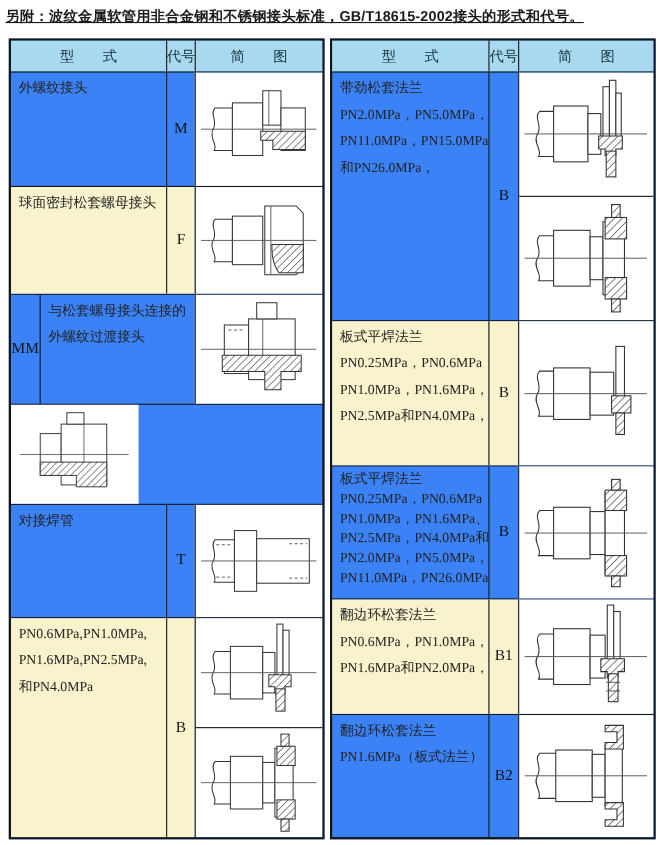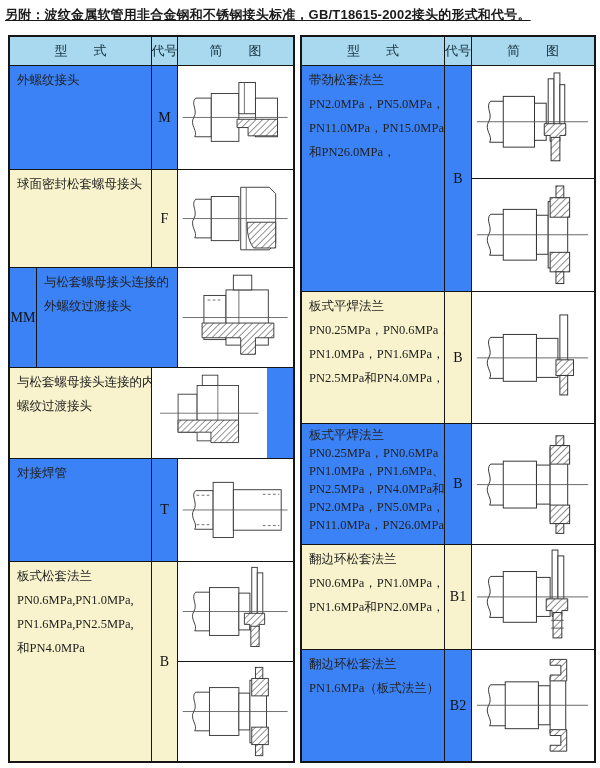--- a/index.html
+++ b/index.html
@@ -117,24 +117,20 @@
               <rect x="50" y="20" width="46" height="60" fill="#fff" stroke="#333" stroke-width="1"></rect>
               <rect x="58" y="4" width="20" height="16" fill="#fff" stroke="#333" stroke-width="1"></rect>
               <line x1="64" y1="20" x2="64" y2="56" stroke="#555" stroke-width="0.9"></line>
               <path d="M24,56 H102 V72 H82 V90 H66 V72 H24 Z" fill="url(#hatch)" stroke="#333" stroke-width="1"></path>
               <line x1="3" y1="50" x2="117" y2="50" stroke="#555" stroke-width="0.9"></line>
             </svg>
           </div>
         </div>
       </div>
       <div class="row" style="height: 90px;">
-        <div class="cell c-type type-cell hl">
-          <div class="type-line" style="line-height: 24px;">与松套螺母接头连接的内</div>
-          <div class="type-line" style="line-height: 24px;">螺纹过渡接头</div>
-        </div>
         <div class="cell c-diag diag-cell">
           <div class="diag-sub">
             <svg viewBox="0 0 120 100" preserveAspectRatio="xMidYMid meet" class="diagram">
               <rect x="24" y="28" width="22" height="44" fill="#fff" stroke="#333" stroke-width="1"></rect>
               <rect x="46" y="18" width="48" height="64" fill="#fff" stroke="#333" stroke-width="1"></rect>
               <rect x="52" y="6" width="18" height="12" fill="#fff" stroke="#333" stroke-width="1"></rect>
               <line x1="70" y1="18" x2="70" y2="58" stroke="#555" stroke-width="0.9"></line>
               <path d="M24,58 H94 V84 H62 V72 H24 Z" fill="url(#hatch)" stroke="#333" stroke-width="1"></path>
               <line x1="3" y1="50" x2="117" y2="50" stroke="#555" stroke-width="0.9"></line>
             </svg>
@@ -156,21 +152,20 @@
               <rect x="58" y="28" width="52" height="44" fill="#fff" stroke="#333" stroke-width="1"></rect>
               <line x1="90" y1="33" x2="108" y2="33" stroke="#555" stroke-width="0.9" stroke-dasharray="3,2.5"></line>
               <line x1="90" y1="67" x2="108" y2="67" stroke="#555" stroke-width="0.9" stroke-dasharray="3,2.5"></line>
               <line x1="3" y1="50" x2="117" y2="50" stroke="#555" stroke-width="0.9"></line>
             </svg>
           </div>
         </div>
       </div>
       <div class="row" style="height: 199px;">
         <div class="cell c-type type-cell hl">
-          <div class="type-line" style="line-height: 24px;">板式松套法兰</div>
           <div class="type-line pn" style="line-height: 24px;">PN0.6MPa,PN1.0MPa,</div>
           <div class="type-line pn" style="line-height: 24px;">PN1.6MPa,PN2.5MPa,</div>
           <div class="type-line pn" style="line-height: 24px;">和PN4.0MPa</div>
         </div>
         <div class="cell c-code code-cell hl">B</div>
         <div class="cell c-diag diag-cell">
           <div class="diag-sub">
             <svg viewBox="0 0 120 100" preserveAspectRatio="xMidYMid meet" class="diagram">
               <path d="M34,29 H17 C11,35 20,42 15,50 C10,58 20,65 16,71 H34 Z" fill="#fff" stroke="#333" stroke-width="1"></path>
               <rect x="32" y="24" width="32" height="52" fill="#fff" stroke="#333" stroke-width="1"></rect>

